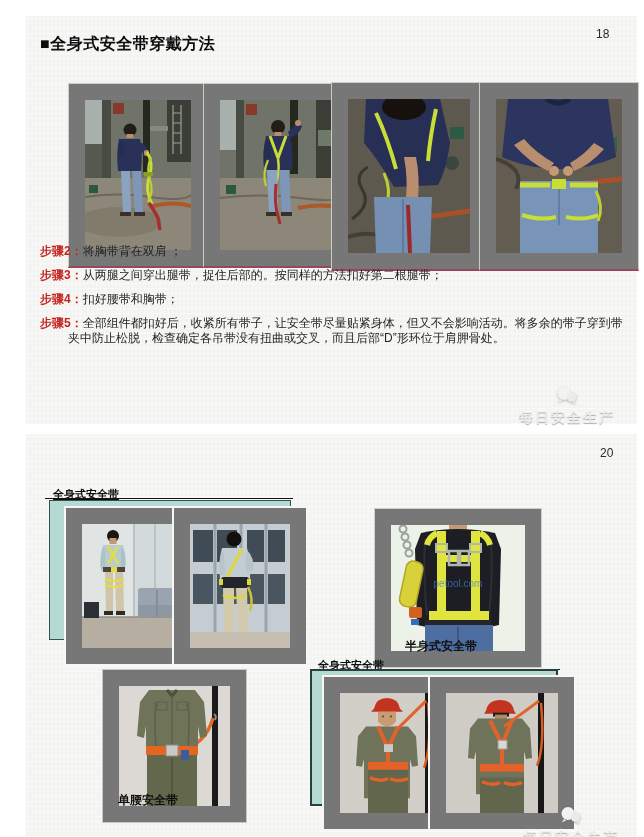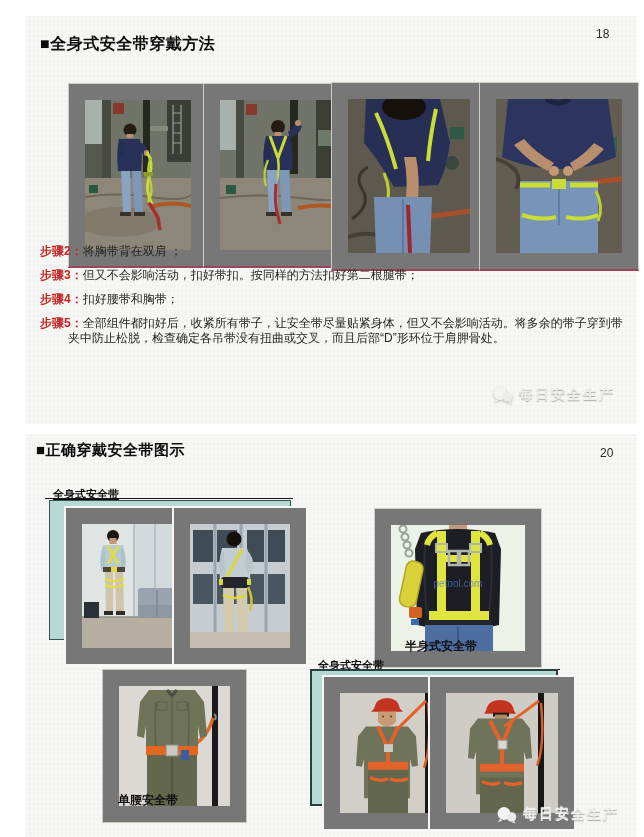--- a/index.html
+++ b/index.html
@@ -36,21 +36,21 @@
 
   
   .steps{position:absolute;left:14px;top:228px;width:586px;}
   .step{margin:0 0 9px 0;font-size:12px;line-height:15px;color:#242424;
         padding-left:28px;text-indent:-28px;}
   .step b{color:#c32421;font-weight:700;}
 
   
   .watermark{position:absolute;display:flex;align-items:center;gap:5px;
              font-size:14px;font-weight:700;letter-spacing:2px;color:#ededeb;
-             text-shadow:0 1px 1px rgba(110,110,110,0.55), 0 -1px 1px rgba(255,255,255,0.9);}
+             text-shadow:0 1px 1px rgba(110,110,110,0.55), 0 -1px 1px rgba(255,255,255,0.9);flex-direction:column;}
   #wm1{right:22px;top:370px;}
   #wm2{right:18px;top:372px;}
   .wm-icon{filter:drop-shadow(0 1px 1px rgba(110,110,110,0.5));}
 
   
   .callout{position:absolute;border-bottom:1.5px solid #141414;height:14px;}
   .callout span{display:inline-block;padding-left:8px;font-size:11px;font-weight:700;color:#0f0f0f;text-decoration:underline;}
   #callout1{left:19px;top:50px;width:248px;}
   #callout2{left:284px;top:221px;width:250px;}
   .teal-box{position:absolute;background:#b5dad3;}
@@ -181,38 +181,37 @@
         <path d="M100 92 q8 16 2 30" stroke="#bcd133" stroke-width="3" fill="none"></path>
         <path d="M18 46 q16 18 34 26 l6 -8 q-18 -10 -30 -24z" fill="#b98e6e"></path>
         <path d="M108 50 q-14 16 -30 22 l-4 -8 q14 -8 24 -20z" fill="#b98e6e"></path>
         <circle cx="58" cy="72" r="5" fill="#c49a76"></circle>
           <circle cx="72" cy="72" r="5" fill="#c49a76"></circle>
       </svg>
     </figure>
 
     <div class="steps">
       <p class="step"><b>步骤2：</b><span>将胸带背在双肩 ；</span></p>
-      <p class="step"><b>步骤3：</b><span>但又不会影响活动，扣好带扣。按同样的方法扣好第二根腿带；</span></p>
+      <p class="step"><b>步骤3：</b><span>从两腿之间穿出腿带，捉住后部的。按同样的方法扣好第二根腿带；</span></p>
       <p class="step"><b>步骤4：</b><span>扣好腰带和胸带；</span></p>
       <p class="step"><b>步骤5：</b><span>全部组件都扣好后，收紧所有带子，让安全带尽量贴紧身体，但又不会影响活动。将多余的带子穿到带夹中防止松脱，检查确定各吊带没有扭曲或交叉，而且后部“D”形环位于肩胛骨处。</span></p>
     </div>
 
     <div class="watermark" id="wm1">
       <svg class="wm-icon" width="22" height="18" viewBox="0 0 22 18">
         <circle cx="8" cy="7.5" r="6.5" fill="#f2f2f0"></circle>
         <path d="M4 13 l-2.2 3.2 4.4-1.6z" fill="#f2f2f0"></path>
         <circle cx="15.5" cy="11" r="4.8" fill="#ebebe9"></circle>
         <path d="M18 14.8 l1.6 2.6 -3.6-1z" fill="#ebebe9"></path>
       </svg>
       <span>每日安全生产</span>
     </div>
   </section>
 
   <section class="slide" id="slide2">
-    <div class="slide-title">■正确穿戴安全带图示</div>
     <div class="page-num">20</div>
 
     <div class="callout" id="callout1">
       <span>全身式安全带</span>
     </div>
 
     <div class="teal-box" id="tbox1">
       <figure class="photo" id="pA">
         <svg viewBox="0 0 95 124" preserveAspectRatio="none">
           <rect width="95" height="124" fill="#e0e5e4"></rect>

